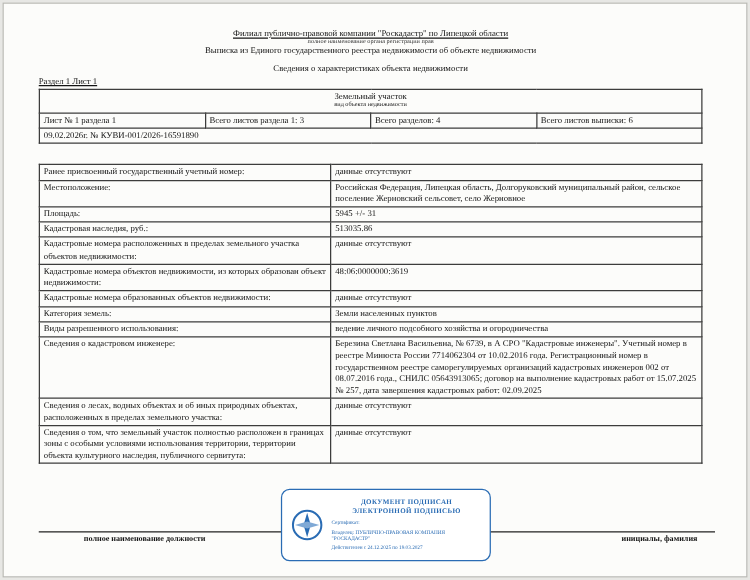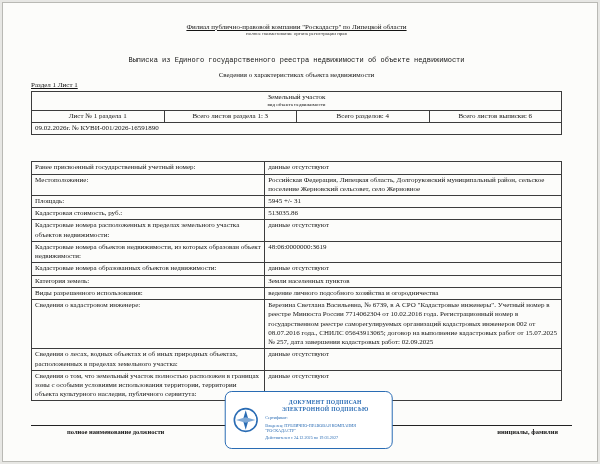--- a/index.html
+++ b/index.html
@@ -13,36 +13,36 @@
   }
   .page {
     position:absolute; inset:2px;
     background:#fcfcfa;
     border:1px solid #b9b9b4;
     padding:20px 35px 0 28px;
   }
   .center { text-align:center; }
   .org-name { font-size:7px; text-decoration:underline; }
   .org-caption { font-size:5px; color:#333; }
-  .doc-title { font-size:7px; margin-top:20px;font-family:Liberation Mono, monospace; }
+  .doc-title { font-size:7px; margin-top:0; }
   .section-title { font-size:7px; margin-top:7px; }
   .intro { font-size:7px; margin-top:6px; text-align:left; }
   .marker { font-size:7px; text-align:left; margin:2px 2px 2px 0;text-decoration:underline; }
   table { width:100%; border-collapse:collapse; table-layout:fixed; }
   td {
     border:1px solid #3c3c3c;
     font-size:7px; line-height:1.32;
     padding:1px 3px; vertical-align:top;
     overflow:hidden;
   }
   table.joined { margin-top:-1px; }
-  table.t2 { margin-top:26px; }
+  table.t2 { margin-top:16px; }
   .obj-type { text-align:center; font-size:7px; }
   .obj-caption { text-align:center; font-size:5px; }
-  td.sheet { text-align:center; }
+  td.sheet { text-align:left; }
   td.lbl { width:44%; }
   .footer { position:absolute; left:28px; right:25px; bottom:26px; }
   .sig-row {
     border-top:1px solid #222;
     display:flex; justify-content:space-between;
     padding:2px 0 0 0;
   }
   .sig-caption { font-size:6.5px; font-weight:bold; }
   .sig-caption.left { margin-left:36px; }
   .sig-caption.right { margin-right:14px; }
@@ -100,21 +100,21 @@
     </tr>
     <tr>
       <td class="lbl">Местоположение:</td>
       <td>Российская Федерация, Липецкая область, Долгоруковский муниципальный район, сельское поселение Жерновский сельсовет, село Жерновное</td>
     </tr>
     <tr>
       <td class="lbl">Площадь:</td>
       <td>5945 +/- 31</td>
     </tr>
     <tr>
-      <td class="lbl">Кадастровая стоимость, руб.:</td>
+      <td class="lbl">Кадастровая наследия, руб.:</td>
       <td>513035.86</td>
     </tr>
     <tr>
       <td class="lbl">Кадастровые номера расположенных в пределах земельного участка объектов недвижимости:</td>
       <td>данные отсутствуют</td>
     </tr>
     <tr>
       <td class="lbl">Кадастровые номера объектов недвижимости, из которых образован объект недвижимости:</td>
       <td>48:06:0000000:3619</td>
     </tr>

